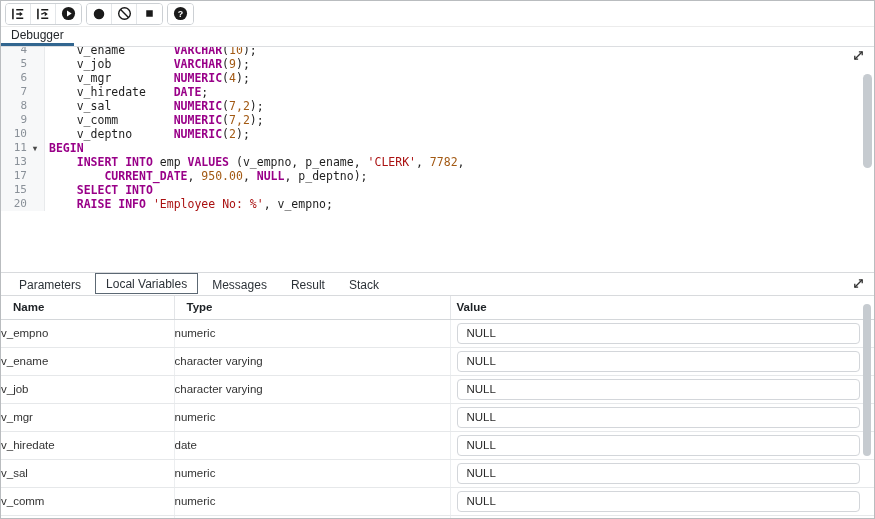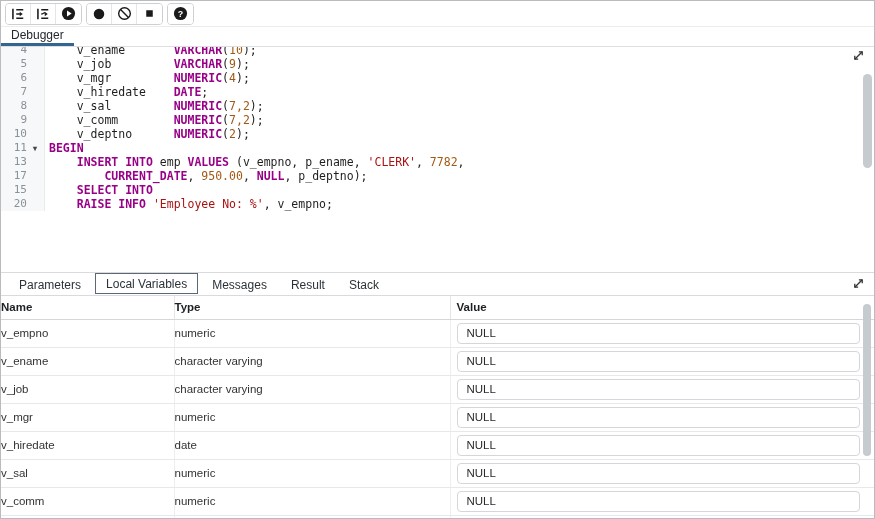--- a/index.html
+++ b/index.html
@@ -58,21 +58,21 @@
     border:none; }
   .panel-tab.active { border:1px solid #5c6873; background:#fff; height:21px; }
   .panel-expand { top:4px; }
 
   
   .table-area { flex:1; position:relative; overflow:hidden; background:#fff; }
   table.vars { width:875px; border-collapse:collapse; table-layout:fixed; }
   table.vars col.c-name { width:173px; }
   table.vars col.c-type { width:276px; }
   table.vars th { height:23px; text-align:left; font-size:11.5px; font-weight:bold;
-    color:#1d2125; padding:0 0 0 0; border-bottom:1px solid #d4d7da;
+    color:#1d2125; padding:0 0 0 12px; border-bottom:1px solid #d4d7da;
     border-right:1px solid #e3e5e8; background:#fff; }
   table.vars th:last-child { border-right:none; padding-left:6px; }
   table.vars td { height:28px; font-size:11.5px; color:#333;
     padding:0 0 0 0; border-bottom:1px solid #e6e8ea; border-right:1px solid #eceef0;
     background:#fff; }
   table.vars td:last-child { border-right:none; padding:0; }
   .val-input { display:block; width:403px; height:21px; margin:3px 0 3px 6px;
     border:1px solid #d3d6da; border-radius:4px; padding:0 9px; font-size:11.5px;
     color:#2b2b2b; font-family:"Liberation Sans", sans-serif; background:#fff; outline:none; }
   .table-area .v-scrollbar { top:0; right:2px; width:10px; }

